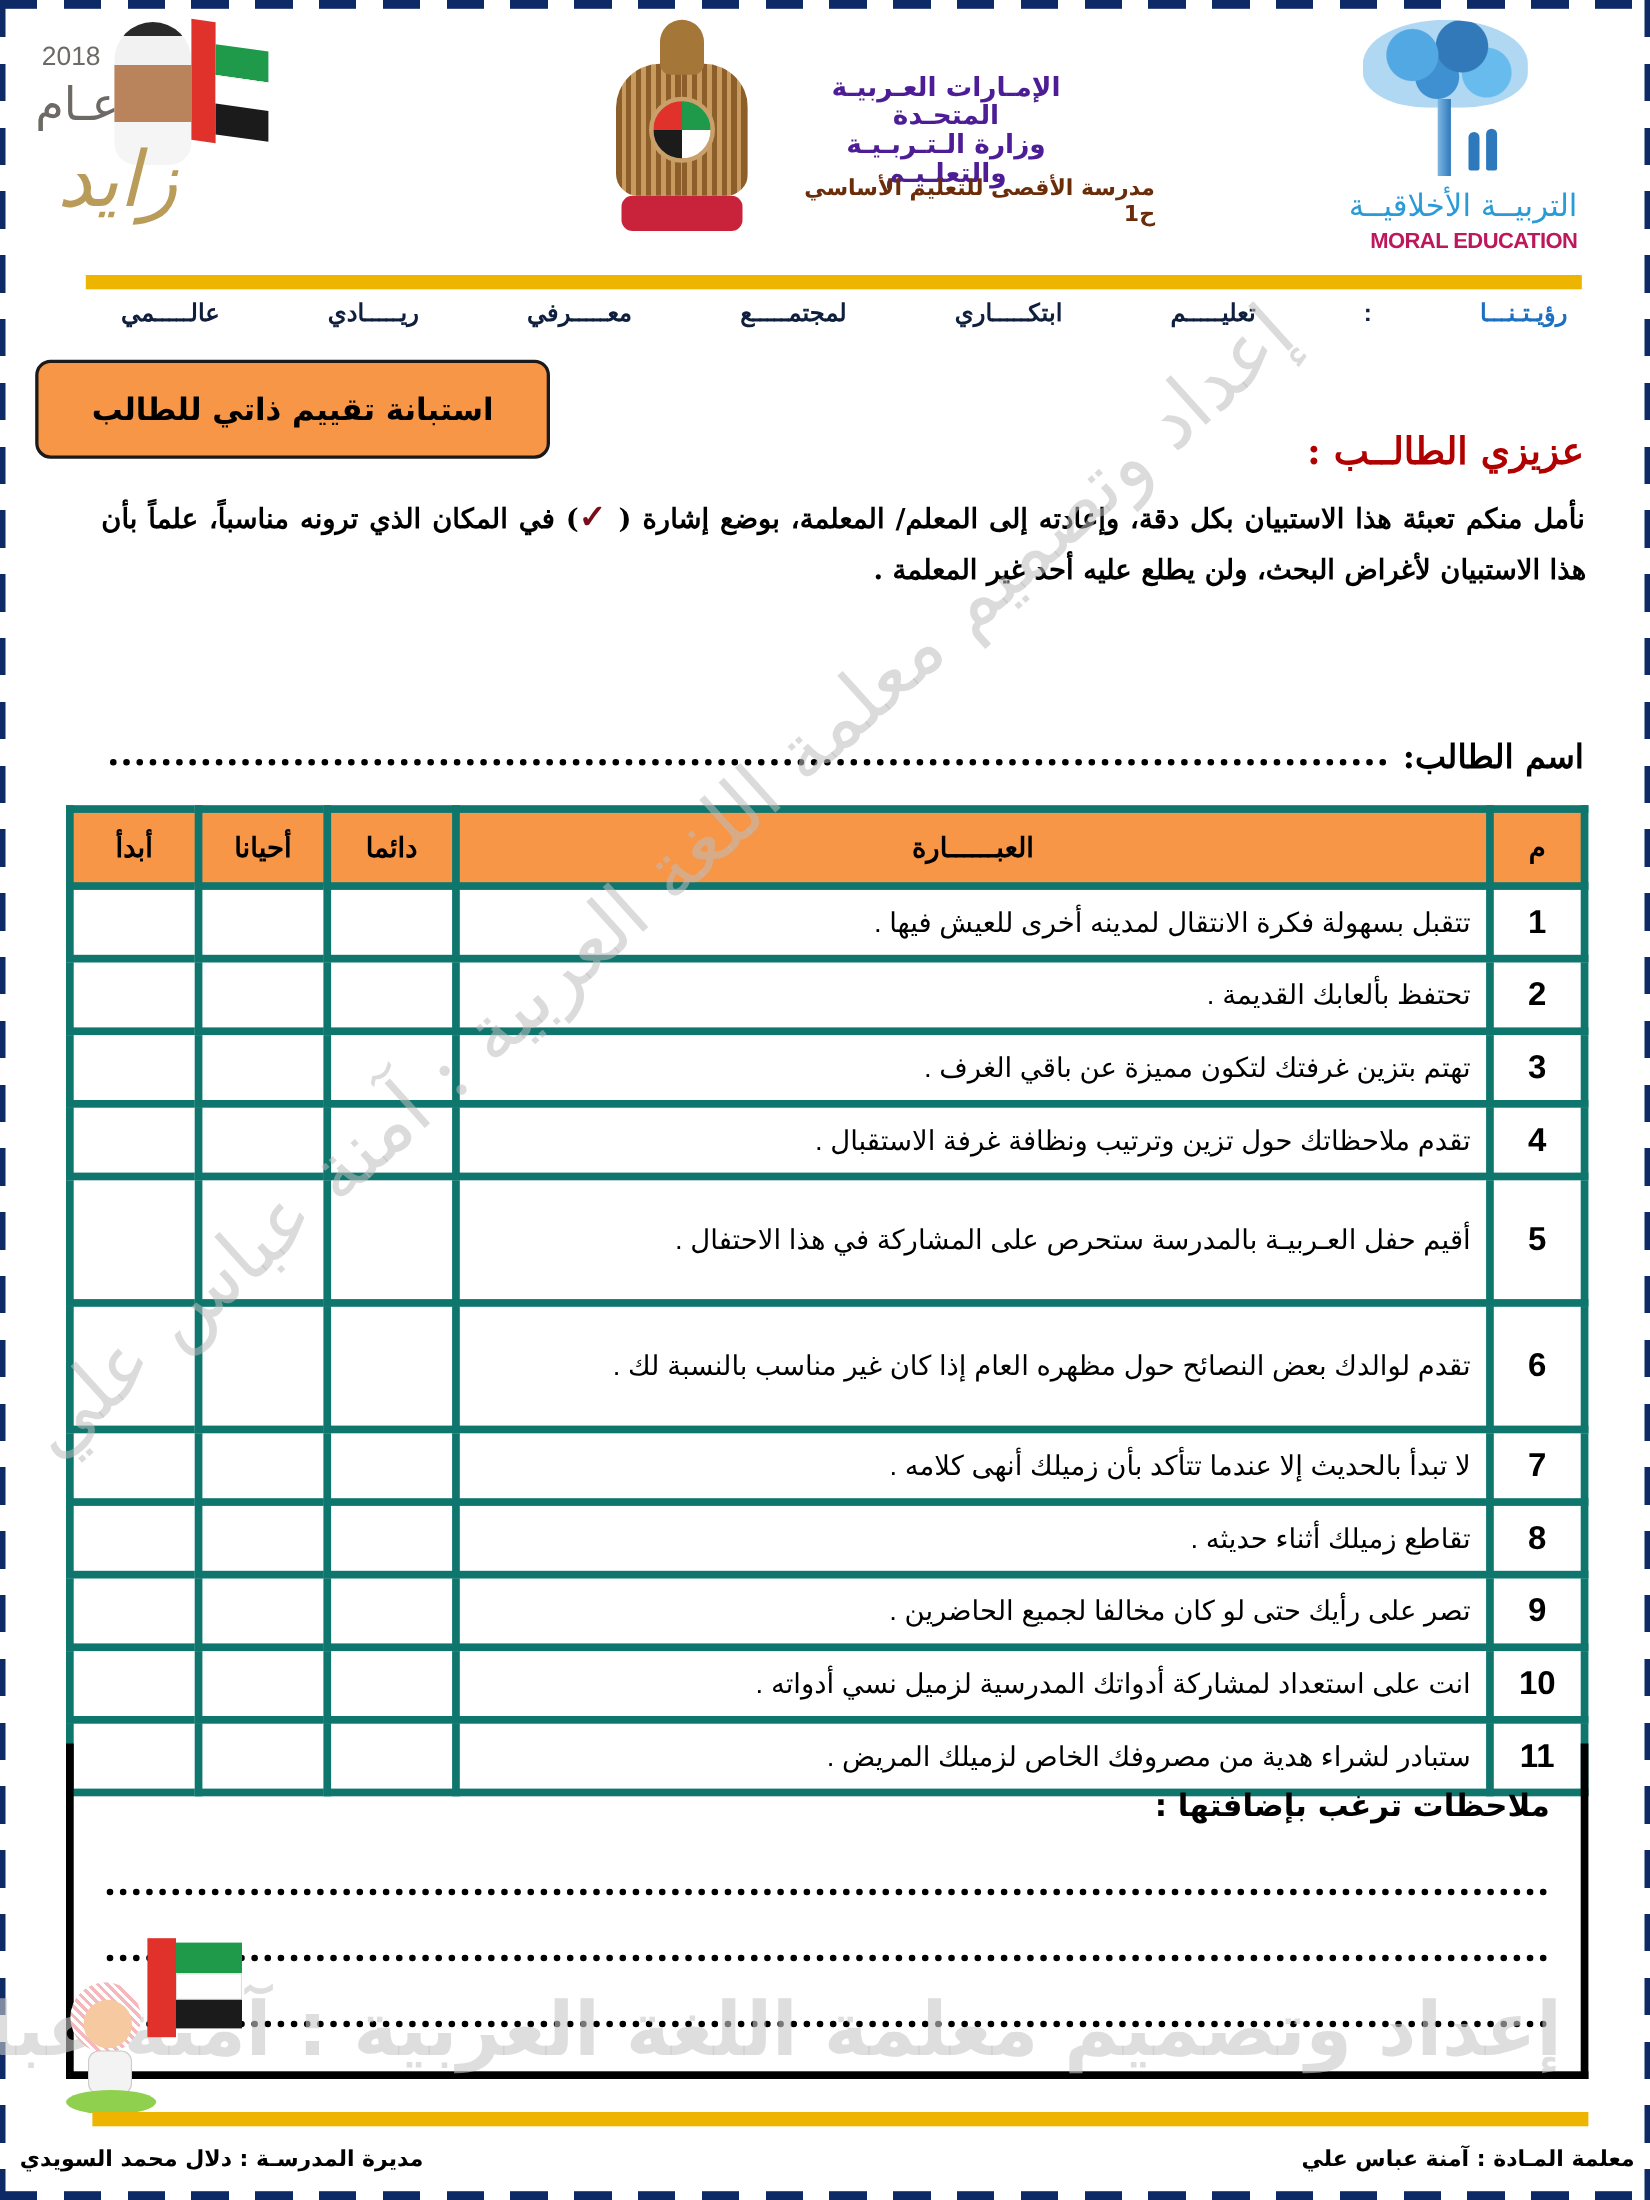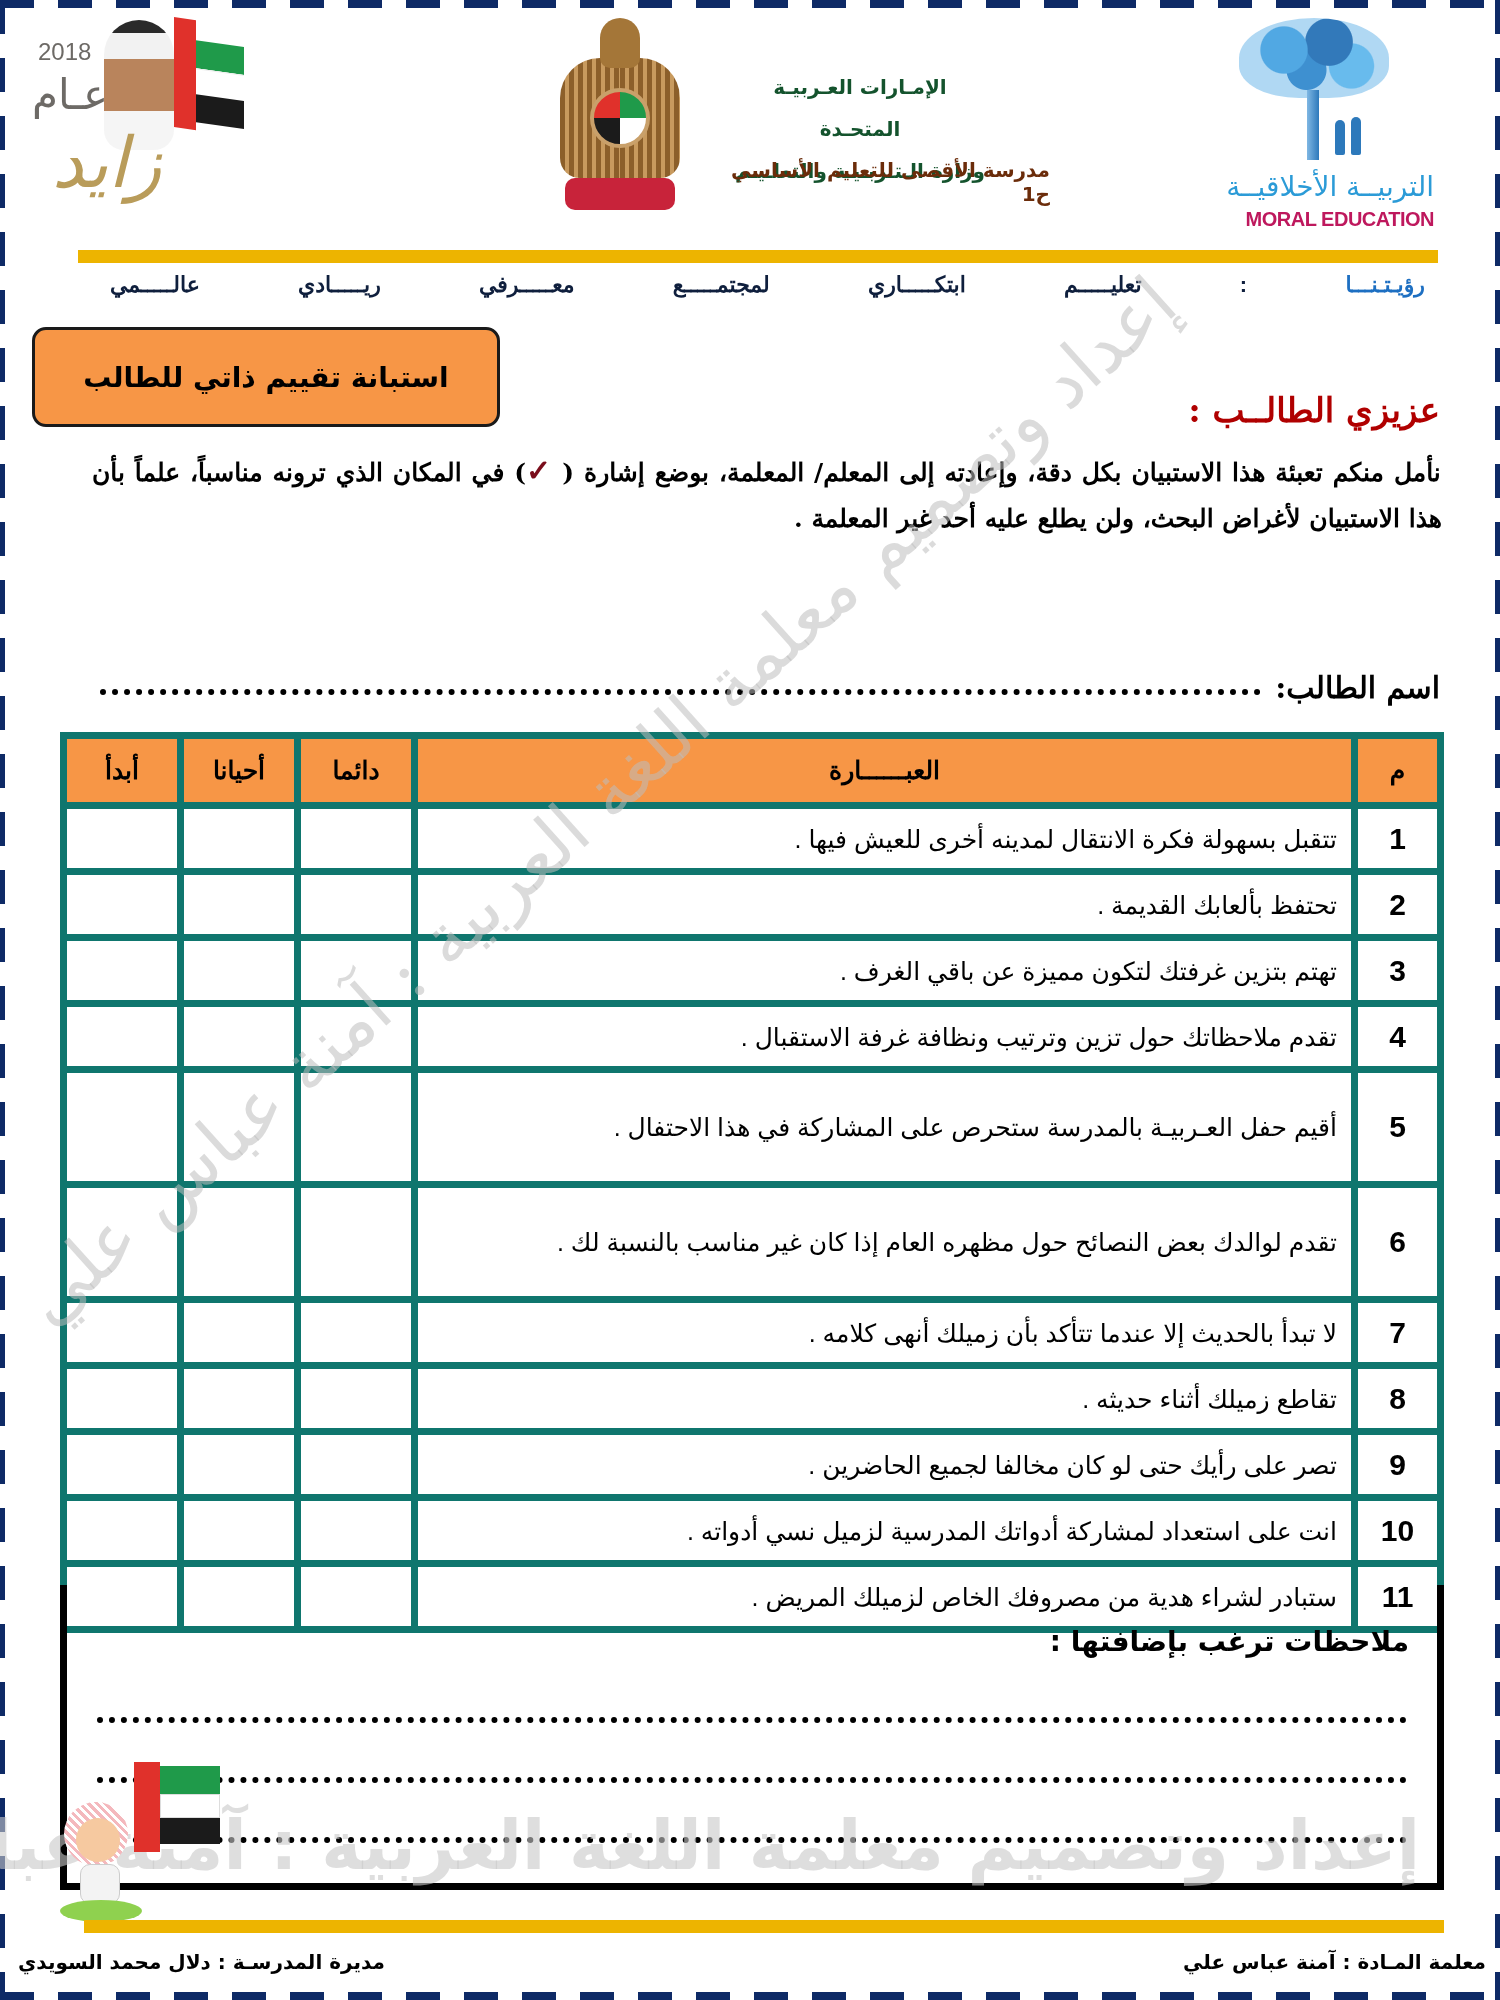--- a/index.html
+++ b/index.html
@@ -33,39 +33,39 @@
     .zayed-flag .black { position: absolute; left: 22px; top: 74px; width: 48px; height: 28px; background: #1b1b1b; }
 
     .emblem { position: absolute; left: 560px; top: 18px; width: 120px; height: 200px; }
     .emblem .wing { position: absolute; top: 40px; width: 60px; height: 120px; background: repeating-linear-gradient(90deg, #8c5f2a 0 5px, #c89a5e 5px 9px); }
     .emblem .wing.l { left: 0; border-radius: 40px 0 0 20px; }
     .emblem .wing.r { right: 0; border-radius: 0 40px 20px 0; }
     .emblem .head { position: absolute; left: 40px; top: 0; width: 40px; height: 50px; border-radius: 20px 20px 10px 10px; background: #a47638; }
     .emblem .disc { position: absolute; left: 30px; top: 70px; width: 60px; height: 60px; border-radius: 50%; border: 4px solid #c9a06a; background: conic-gradient(#1f9a4a 0 90deg, #fff 90deg 180deg, #1b1b1b 180deg 270deg, #e0312b 270deg); }
     .emblem .ribbon { position: absolute; left: 5px; top: 160px; width: 110px; height: 32px; border-radius: 10px; background: #c8233a; }
 
-    .ministry { position: absolute; left: 730px; top: 66px; width: 260px; text-align: center; direction: rtl; font-size: 20px; font-weight: bold; color: #14532d; line-height: 42px; }
+    .ministry { position: absolute; left: 730px; top: 66px; width: 260px; text-align: center; direction: rtl; font-size: 24px; font-weight: bold; color: #4c1d95; line-height: 26px; }
     .school-name { position: absolute; left: 720px; top: 158px; width: 330px; direction: rtl; text-align: right; font-size: 20px; font-weight: bold; color: #6b2c0a; }
 
     .moral-logo { position: absolute; left: 1209px; top: 10px; width: 230px; height: 220px; }
     .tree-canopy { position: absolute; left: 30px; top: 8px; width: 150px; height: 80px; border-radius: 50% 50% 40% 40%; background: radial-gradient(circle at 30% 40%, #3f9fe0 0 20%, transparent 21%), radial-gradient(circle at 60% 30%, #1c6bb3 0 22%, transparent 23%), radial-gradient(circle at 75% 60%, #58b4ec 0 18%, transparent 19%), radial-gradient(circle at 45% 65%, #2a84cc 0 20%, transparent 21%), #a8d4f2; opacity: .9; }
     .tree-trunk { position: absolute; left: 98px; top: 80px; width: 12px; height: 70px; background: linear-gradient(90deg, #7fb7e3, #2d79bb); }
     .kid { position: absolute; top: 110px; width: 10px; height: 35px; border-radius: 5px 5px 2px 2px; background: #2d79bb; }
     .kid.a { left: 126px; } .kid.b { left: 142px; height: 38px; top: 107px; }
     .moral-ar { position: absolute; left: 0; top: 160px; width: 225px; text-align: right; direction: rtl; font-size: 28px; color: #2b9bd7; }
     .moral-en { position: absolute; left: 0; top: 198px; width: 225px; text-align: right; font-family: "Liberation Sans", sans-serif; font-size: 20px; font-weight: bold; color: #be185d; letter-spacing: -0.5px; }
 
     .gold-bar { position: absolute; height: 13px; background: #edb400; }
     .gold-bar.top { left: 78px; top: 250px; width: 1360px; }
     .gold-bar.bottom { left: 84px; top: 1920px; width: 1360px; }
 
     .vision { position: absolute; left: 110px; top: 272px; width: 1315px; direction: rtl; text-align: justify; text-align-last: justify; font-family: "Liberation Sans", sans-serif; font-size: 22px; font-weight: bold; color: #0f1f3d; letter-spacing: 1px; }
     .vision .lbl { color: #1d6fc2; }
 
-    .survey-title-box { position: absolute; left: 32px; top: 327px; width: 468px; height: 100px; background: #f79646; border: 3px solid #1a1a1a; border-radius: 14px; display: flex; align-items: center; justify-content: center; direction: rtl; font-size: 28px; font-weight: bold; }
+    .survey-title-box { position: absolute; left: 32px; top: 327px; width: 468px; height: 90px; background: #f79646; border: 3px solid #1a1a1a; border-radius: 14px; display: flex; align-items: center; justify-content: center; direction: rtl; font-size: 28px; font-weight: bold; }
 
     .greeting { position: absolute; right: 60px; top: 390px; direction: rtl; font-family: "DejaVu Serif", serif; font-size: 34px; font-weight: bold; color: #b00000; }
 
     .intro { position: absolute; left: 92px; top: 448px; width: 1350px; direction: rtl; text-align: justify; font-family: "DejaVu Serif", serif; font-size: 25px; font-weight: bold; line-height: 46px; }
     .intro p { margin: 0; }
     .intro .indent { padding-right: 50px; }
     .intro .check { color: #7a0d1b; font-size: 30px; }
 
     .student-name { position: absolute; left: 100px; top: 670px; width: 1340px; direction: rtl; display: flex; align-items: flex-end; font-family: "DejaVu Serif", serif; font-size: 30px; font-weight: bold; }
     .student-name .dots { flex: 1; border-bottom: 6px dotted #000; margin-right: 14px; margin-bottom: 10px; height: 10px; }

